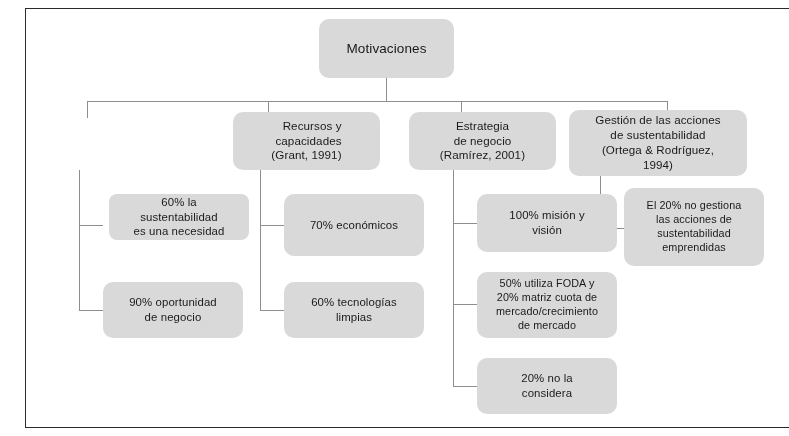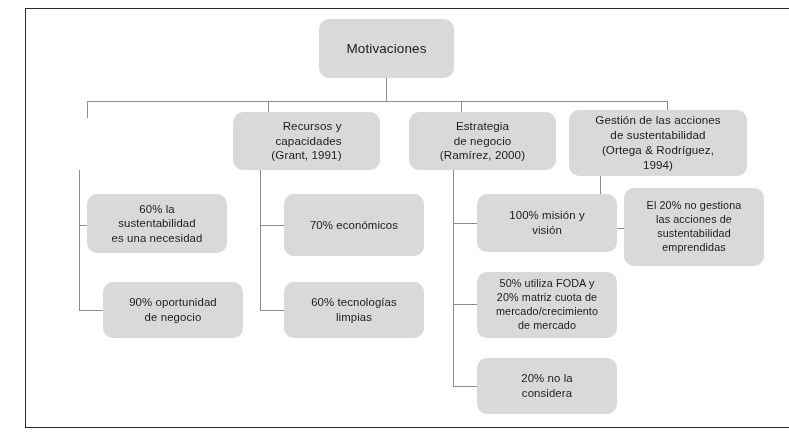--- a/index.html
+++ b/index.html
@@ -91,28 +91,28 @@
 
   <div class="node root" style="left:302px; top:19px; width:135px; height:59px;">Motivaciones</div>
 
 
   <div class="node level2" style="left:216px; top:112px; width:147px; height:58px;text-align:right;">Recursos y
 capacidades
 (Grant, 1991)</div>
 
   <div class="node level2" style="left:392px; top:112px; width:147px; height:58px;">Estrategia
 de negocio
-(Ramírez, 2000)</div>
+(Ramírez, 2001)</div>
 
   <div class="node level2" style="left:552px; top:110px; width:178px; height:66px;text-align:center;">Gestión de las acciones
 de sustentabilidad
 (Ortega &amp; Rodríguez,
 1994)</div>
 
-  <div class="node leaf" style="left:70px; top:194px; width:140px; height:59px;">60% la
+  <div class="node leaf" style="left:92px; top:194px; width:140px; height:46px;border-radius:8px;">60% la
 sustentabilidad
 es una necesidad</div>
   <div class="node leaf" style="left:86px; top:282px; width:140px; height:56px;">90% oportunidad
 de negocio</div>
 
   <div class="node leaf" style="left:267px; top:194px; width:140px; height:62px;">70% económicos</div>
   <div class="node leaf" style="left:267px; top:282px; width:140px; height:56px;">60% tecnologías
 limpias</div>
 
   <div class="node leaf" style="left:460px; top:194px; width:140px; height:58px;">100% misión y

